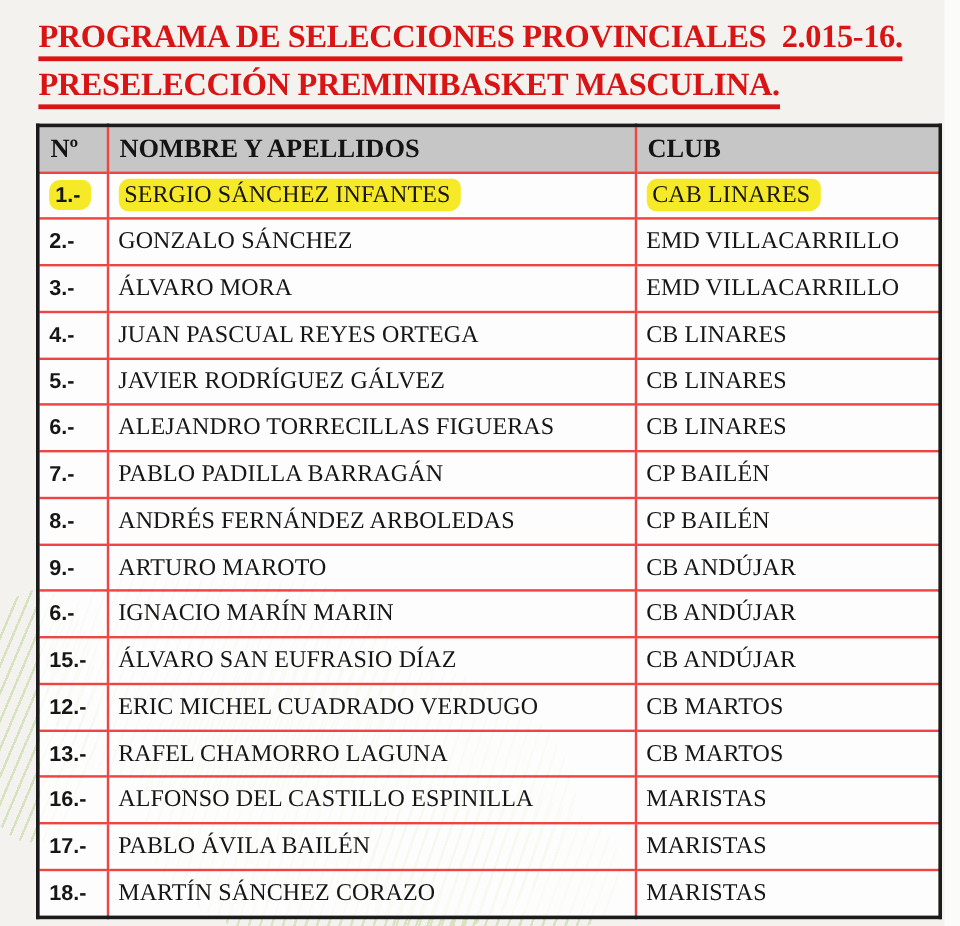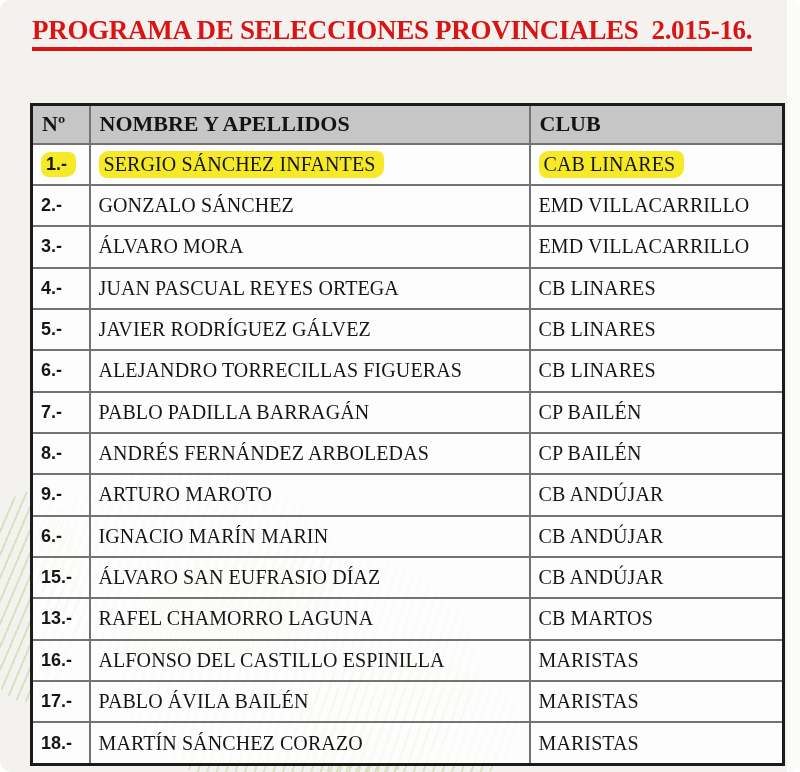--- a/index.html
+++ b/index.html
@@ -2,21 +2,20 @@
 <html><head>
 <meta charset="utf-8">
 <style>
   html,body { margin:0; padding:0; }
   .page {
     position:relative;
     width:800px; height:772px;
     background:#f3f2ee;
     overflow:hidden;
     font-family:"Liberation Serif", serif;
-    border-radius:11px;
   }
   
   .hatch {
     position:absolute;
     z-index:0;
     background-image:repeating-linear-gradient(110deg,
       rgba(163,199,110,0.45) 0 2px, rgba(163,199,110,0) 2px 9px);
     border-radius:45% 55% 50% 48%;
   }
   .hatch.h1 { left:-18px; top:492px; width:100px; height:210px; opacity:.8; transform:rotate(3deg); }
@@ -42,21 +41,21 @@
     white-space:pre;
   }
 
   table.roster {
     position:absolute; left:30px; top:103px; z-index:1;
     width:752px; height:663px;
     border-collapse:collapse; table-layout:fixed;
     border:3px solid #1b1b1b;
   }
   .roster th, .roster td {
-    border:2px solid #737373;
+    border:2px solid #ef4444;
     overflow:hidden;
     vertical-align:middle;
   }
   .roster thead tr { height:39px; }
   .roster thead th {
     background:#c6c6c6;
     color:#141414;
     font-size:22px;
     font-weight:bold;
     text-align:left;
@@ -84,20 +83,21 @@
 
 <div class="page">
   <div class="hatch h1"></div>
   <div class="hatch h2"></div>
   <div class="hatch h3"></div>
   <div class="hatch h4"></div>
   <div class="edge-right"></div>
 
   <div class="title">
     <span class="tline">PROGRAMA DE SELECCIONES PROVINCIALES  2.015-16.</span><br>
+    <span class="tline">PRESELECCIÓN PREMINIBASKET MASCULINA.</span>
   </div>
 
   <table class="roster">
     <colgroup>
       <col class="w-num">
         <col class="w-name">
         <col class="w-club">
     </colgroup>
     <thead>
       <tr>
@@ -156,20 +156,25 @@
           <td class="c-num"><span>6.-</span></td>
           <td class="c-name"><span>IGNACIO MARÍN MARIN</span></td>
           <td class="c-club"><span>CB ANDÚJAR</span></td>
         </tr>
         <tr>
           <td class="c-num"><span>15.-</span></td>
           <td class="c-name"><span>ÁLVARO SAN EUFRASIO DÍAZ</span></td>
           <td class="c-club"><span>CB ANDÚJAR</span></td>
         </tr>
         <tr>
+          <td class="c-num"><span>12.-</span></td>
+          <td class="c-name"><span>ERIC MICHEL CUADRADO VERDUGO</span></td>
+          <td class="c-club"><span>CB MARTOS</span></td>
+        </tr>
+        <tr>
           <td class="c-num"><span>13.-</span></td>
           <td class="c-name"><span>RAFEL CHAMORRO LAGUNA</span></td>
           <td class="c-club"><span>CB MARTOS</span></td>
         </tr>
         <tr>
           <td class="c-num"><span>16.-</span></td>
           <td class="c-name"><span>ALFONSO DEL CASTILLO ESPINILLA</span></td>
           <td class="c-club"><span>MARISTAS</span></td>
         </tr>
         <tr>

